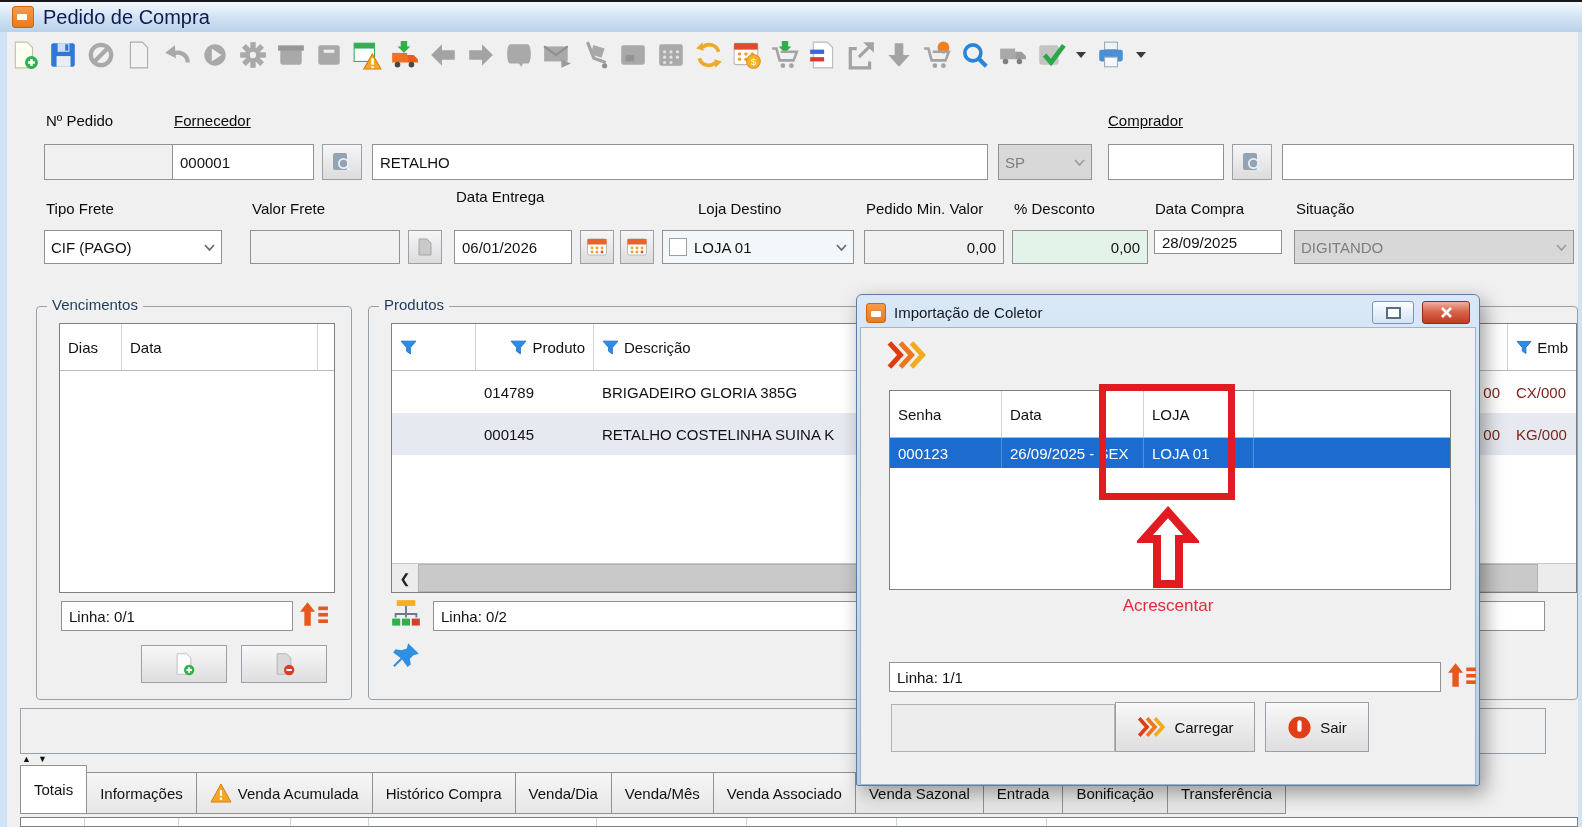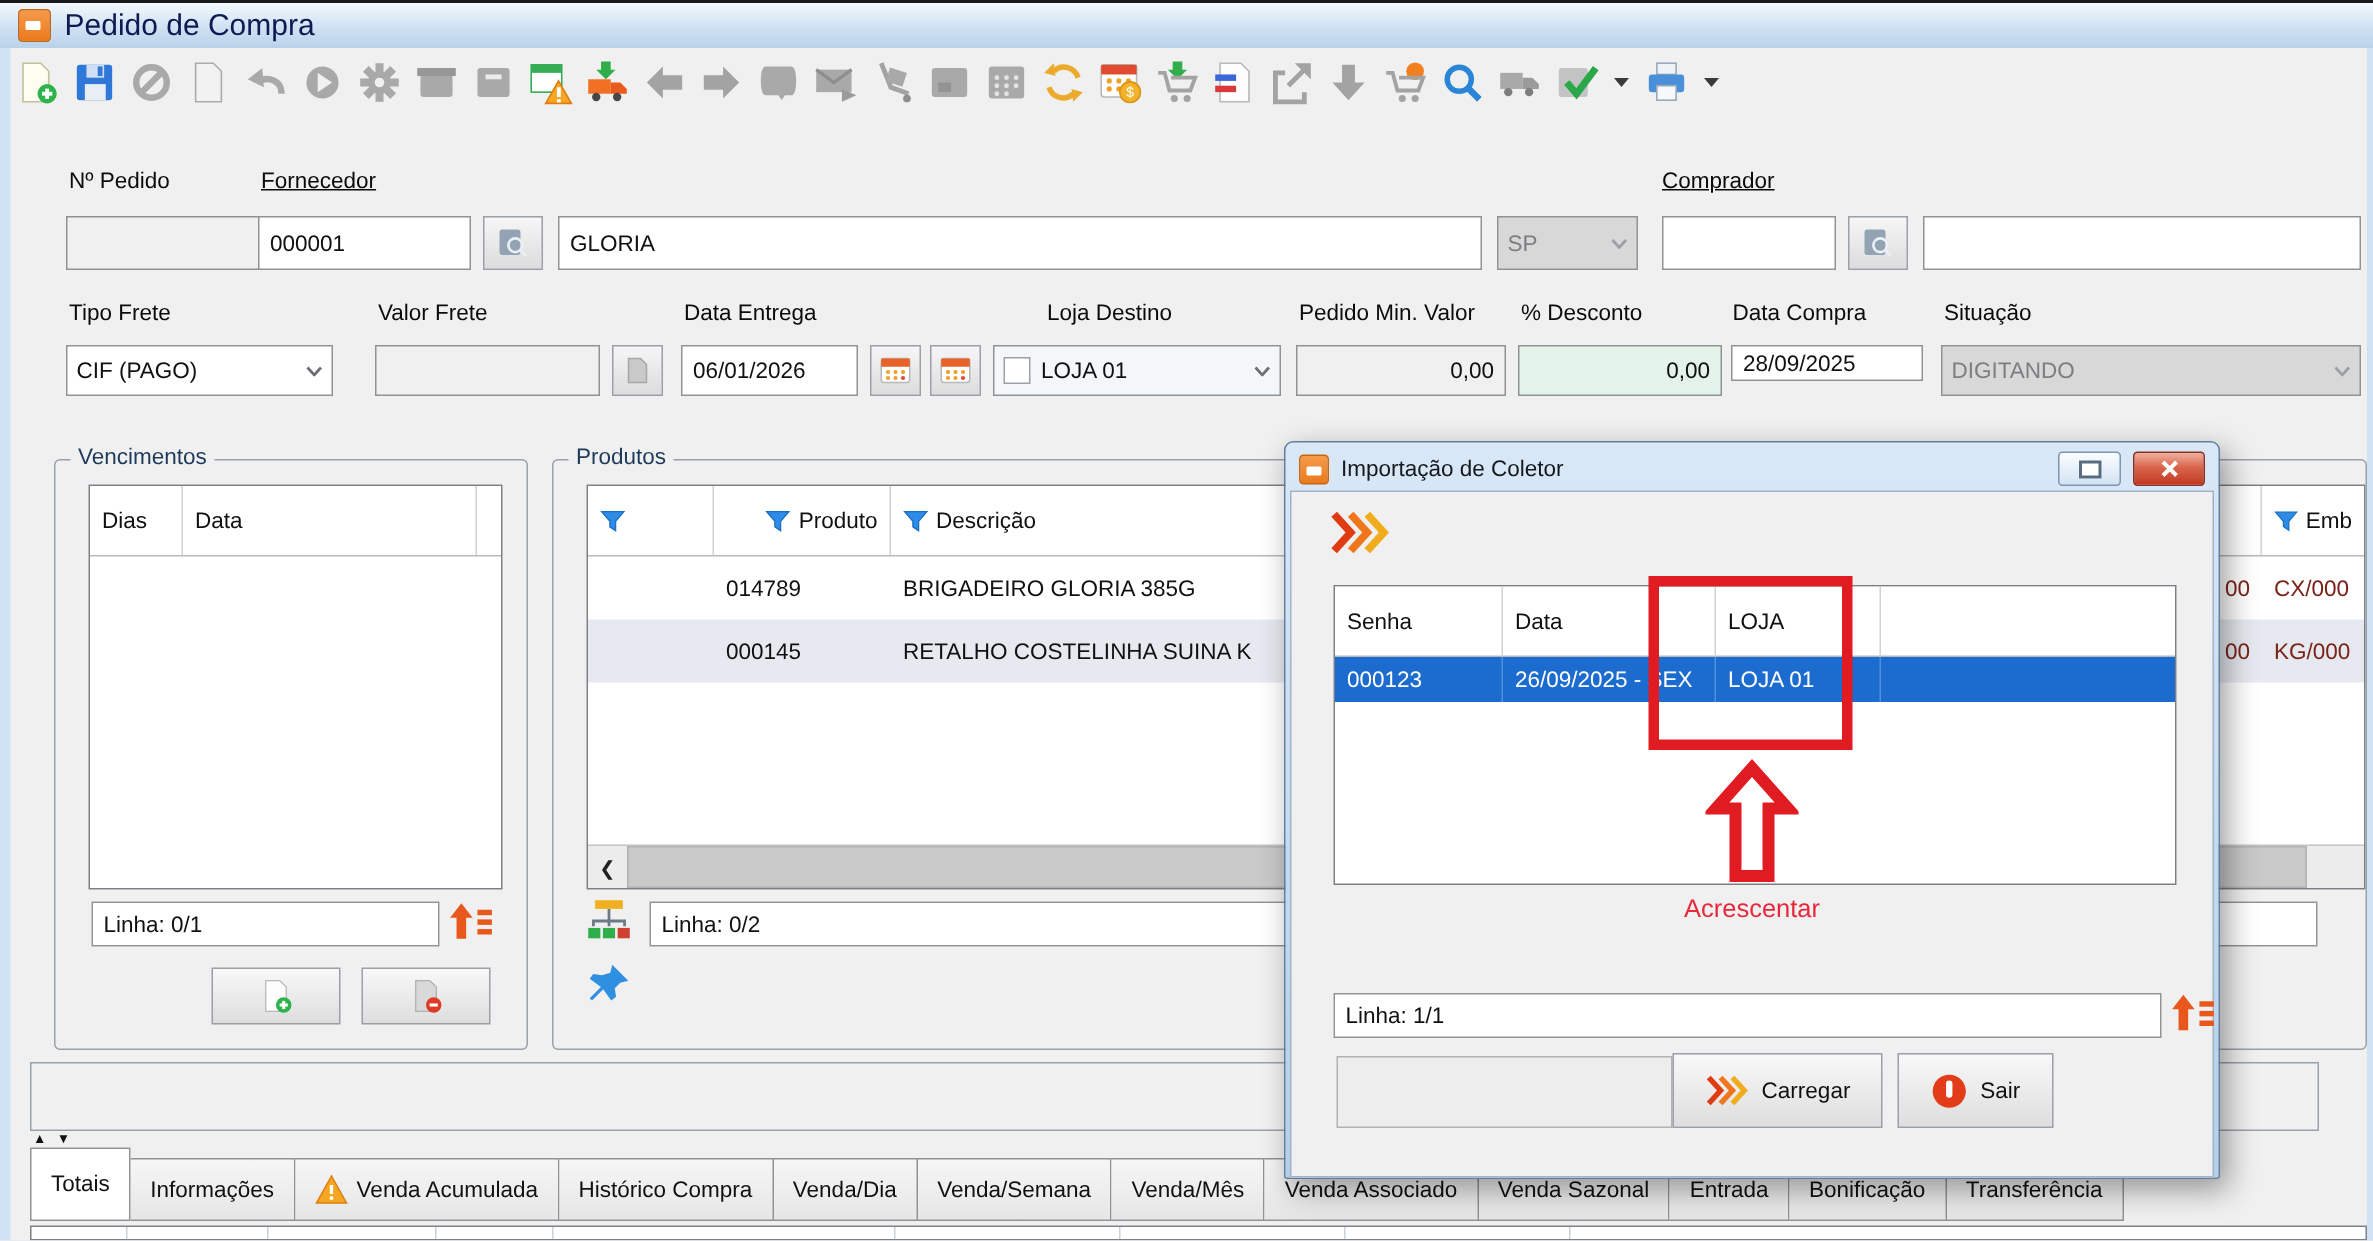--- a/index.html
+++ b/index.html
@@ -278,40 +278,40 @@
 
   <div class="abs inp dis" style="left:44px;top:144px;width:142px;height:36px;"></div>
   <div class="abs inp" style="left:172px;top:144px;width:142px;height:36px;">000001</div>
   <div class="abs sqbtn" style="left:322px;top:144px;width:40px;height:36px;">
     <svg width="22" height="22" viewBox="0 0 22 22">
         <rect x="2" y="2" width="14" height="17" rx="2" fill="#93a3b4"></rect>
         <circle cx="12.5" cy="12.5" r="4.6" fill="none" stroke="#e9eff5" stroke-width="1.8"></circle>
         <line x1="15.8" y1="15.8" x2="19.5" y2="19.5" stroke="#e9eff5" stroke-width="2"></line>
       </svg>
   </div>
-  <div class="abs inp" style="left:372px;top:144px;width:616px;height:36px;">GLORIA</div>
+  <div class="abs inp" style="left:372px;top:144px;width:616px;height:36px;">RETALHO</div>
   <div class="abs combo dis" style="left:998px;top:144px;width:94px;height:36px;">
     <span class="grow">SP</span>
     <svg class="chev" viewBox="0 0 11 7">
         <polyline points="1,1 5.5,6 10,1" fill="none" stroke="#9aa0a6" stroke-width="1.8"></polyline>
       </svg>
   </div>
   <div class="abs inp" style="left:1108px;top:144px;width:116px;height:36px;"></div>
   <div class="abs sqbtn" style="left:1232px;top:144px;width:40px;height:36px;">
     <svg width="22" height="22" viewBox="0 0 22 22">
         <rect x="2" y="2" width="14" height="17" rx="2" fill="#93a3b4"></rect>
         <circle cx="12.5" cy="12.5" r="4.6" fill="none" stroke="#e9eff5" stroke-width="1.8"></circle>
         <line x1="15.8" y1="15.8" x2="19.5" y2="19.5" stroke="#e9eff5" stroke-width="2"></line>
       </svg>
   </div>
   <div class="abs inp" style="left:1282px;top:144px;width:292px;height:36px;"></div>
 
   <span class="abs lbl" style="left:46px;top:200px;">Tipo Frete</span>
   <span class="abs lbl" style="left:252px;top:200px;">Valor Frete</span>
-  <span class="abs lbl" style="left:456px;top:200px;text-align:right;">Data Entrega</span>
+  <span class="abs lbl" style="left:456px;top:188px;text-align:right;">Data Entrega</span>
   <span class="abs lbl" style="left:698px;top:200px;">Loja Destino</span>
   <span class="abs lbl" style="left:866px;top:200px;">Pedido Min. Valor</span>
   <span class="abs lbl" style="left:1014px;top:200px;">% Desconto</span>
   <span class="abs lbl" style="left:1155px;top:200px;">Data Compra</span>
   <span class="abs lbl" style="left:1296px;top:200px;">Situação</span>
 
   <div class="abs combo" style="left:44px;top:230px;width:178px;height:34px;">
     <span class="grow">CIF (PAGO)</span>
     <svg class="chev" viewBox="0 0 11 7">
         <polyline points="1,1 5.5,6 10,1" fill="none" stroke="#6b6f73" stroke-width="1.8"></polyline>
@@ -484,23 +484,20 @@
         </svg>
       <span>Venda Acumulada</span>
     </div>
     <div class="tab">
         <span>Histórico Compra</span>
       </div>
     <div class="tab">
         <span>Venda/Dia</span>
       </div>
     <div class="tab">
-        <span>Venda/Semana</span>
-      </div>
-    <div class="tab">
         <span>Venda/Mês</span>
       </div>
     <div class="tab">
         <span>Venda Associado</span>
       </div>
     <div class="tab">
         <span>Venda Sazonal</span>
       </div>
     <div class="tab">
         <span>Entrada</span>

